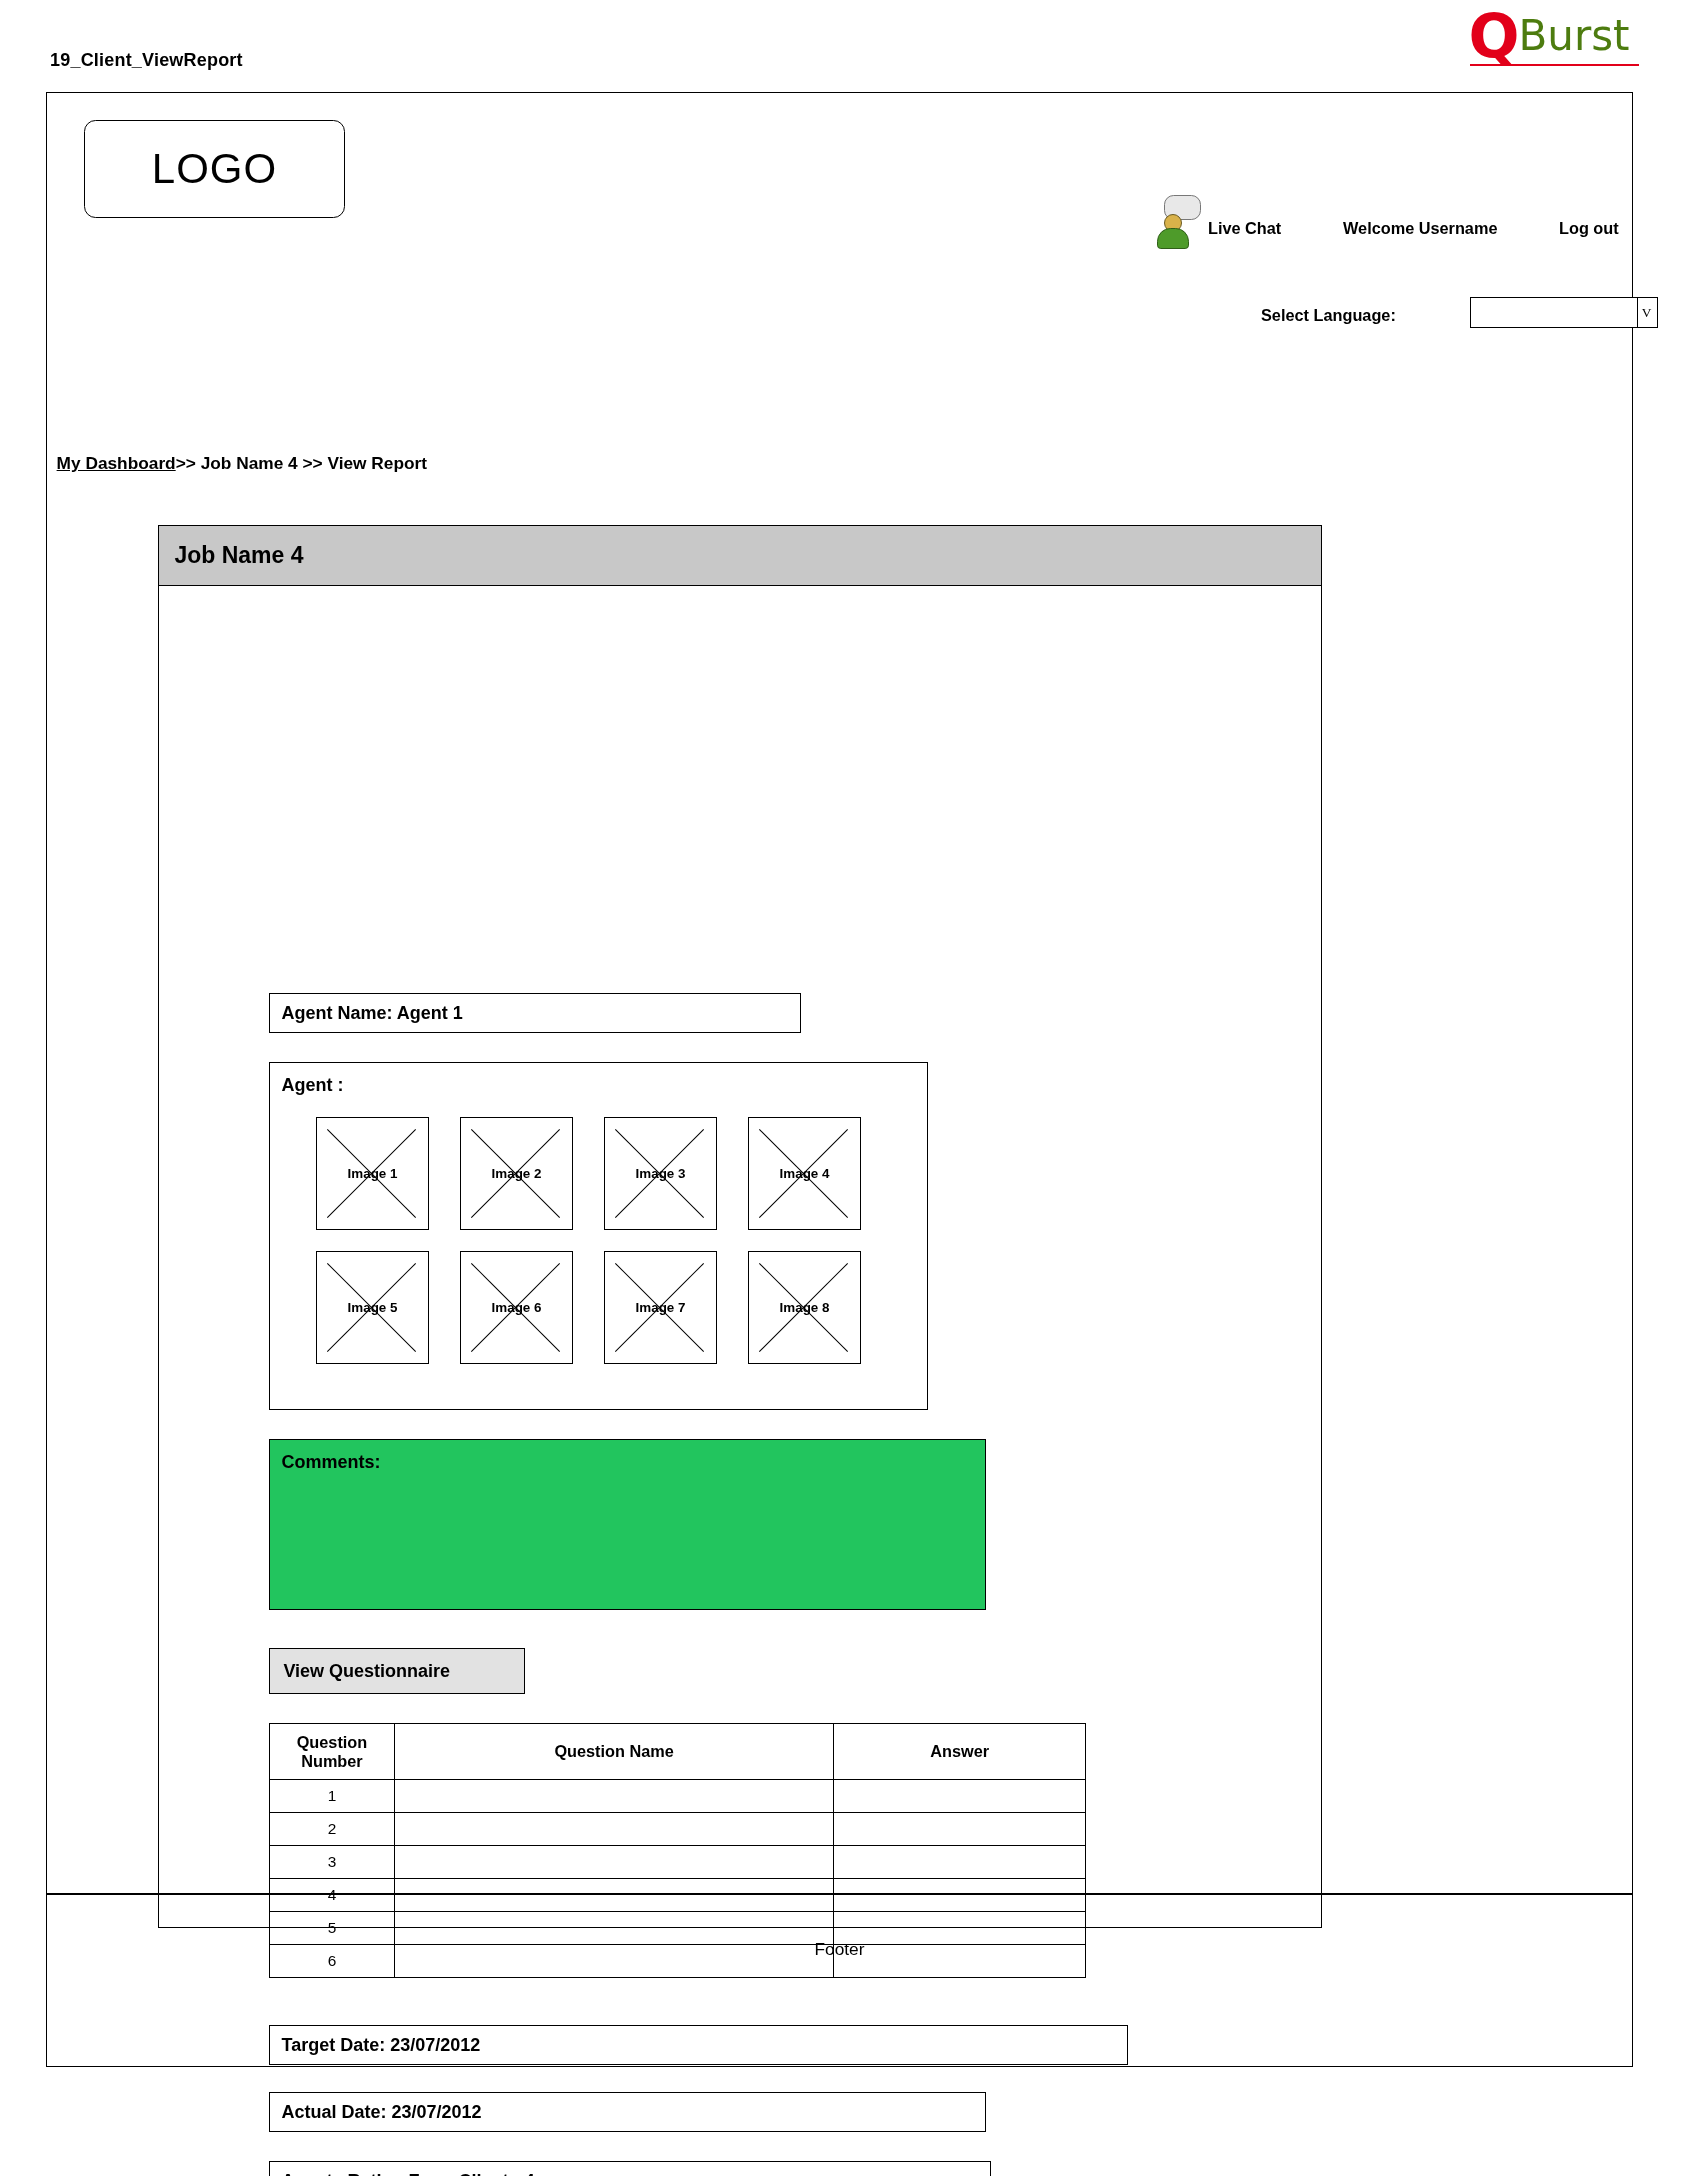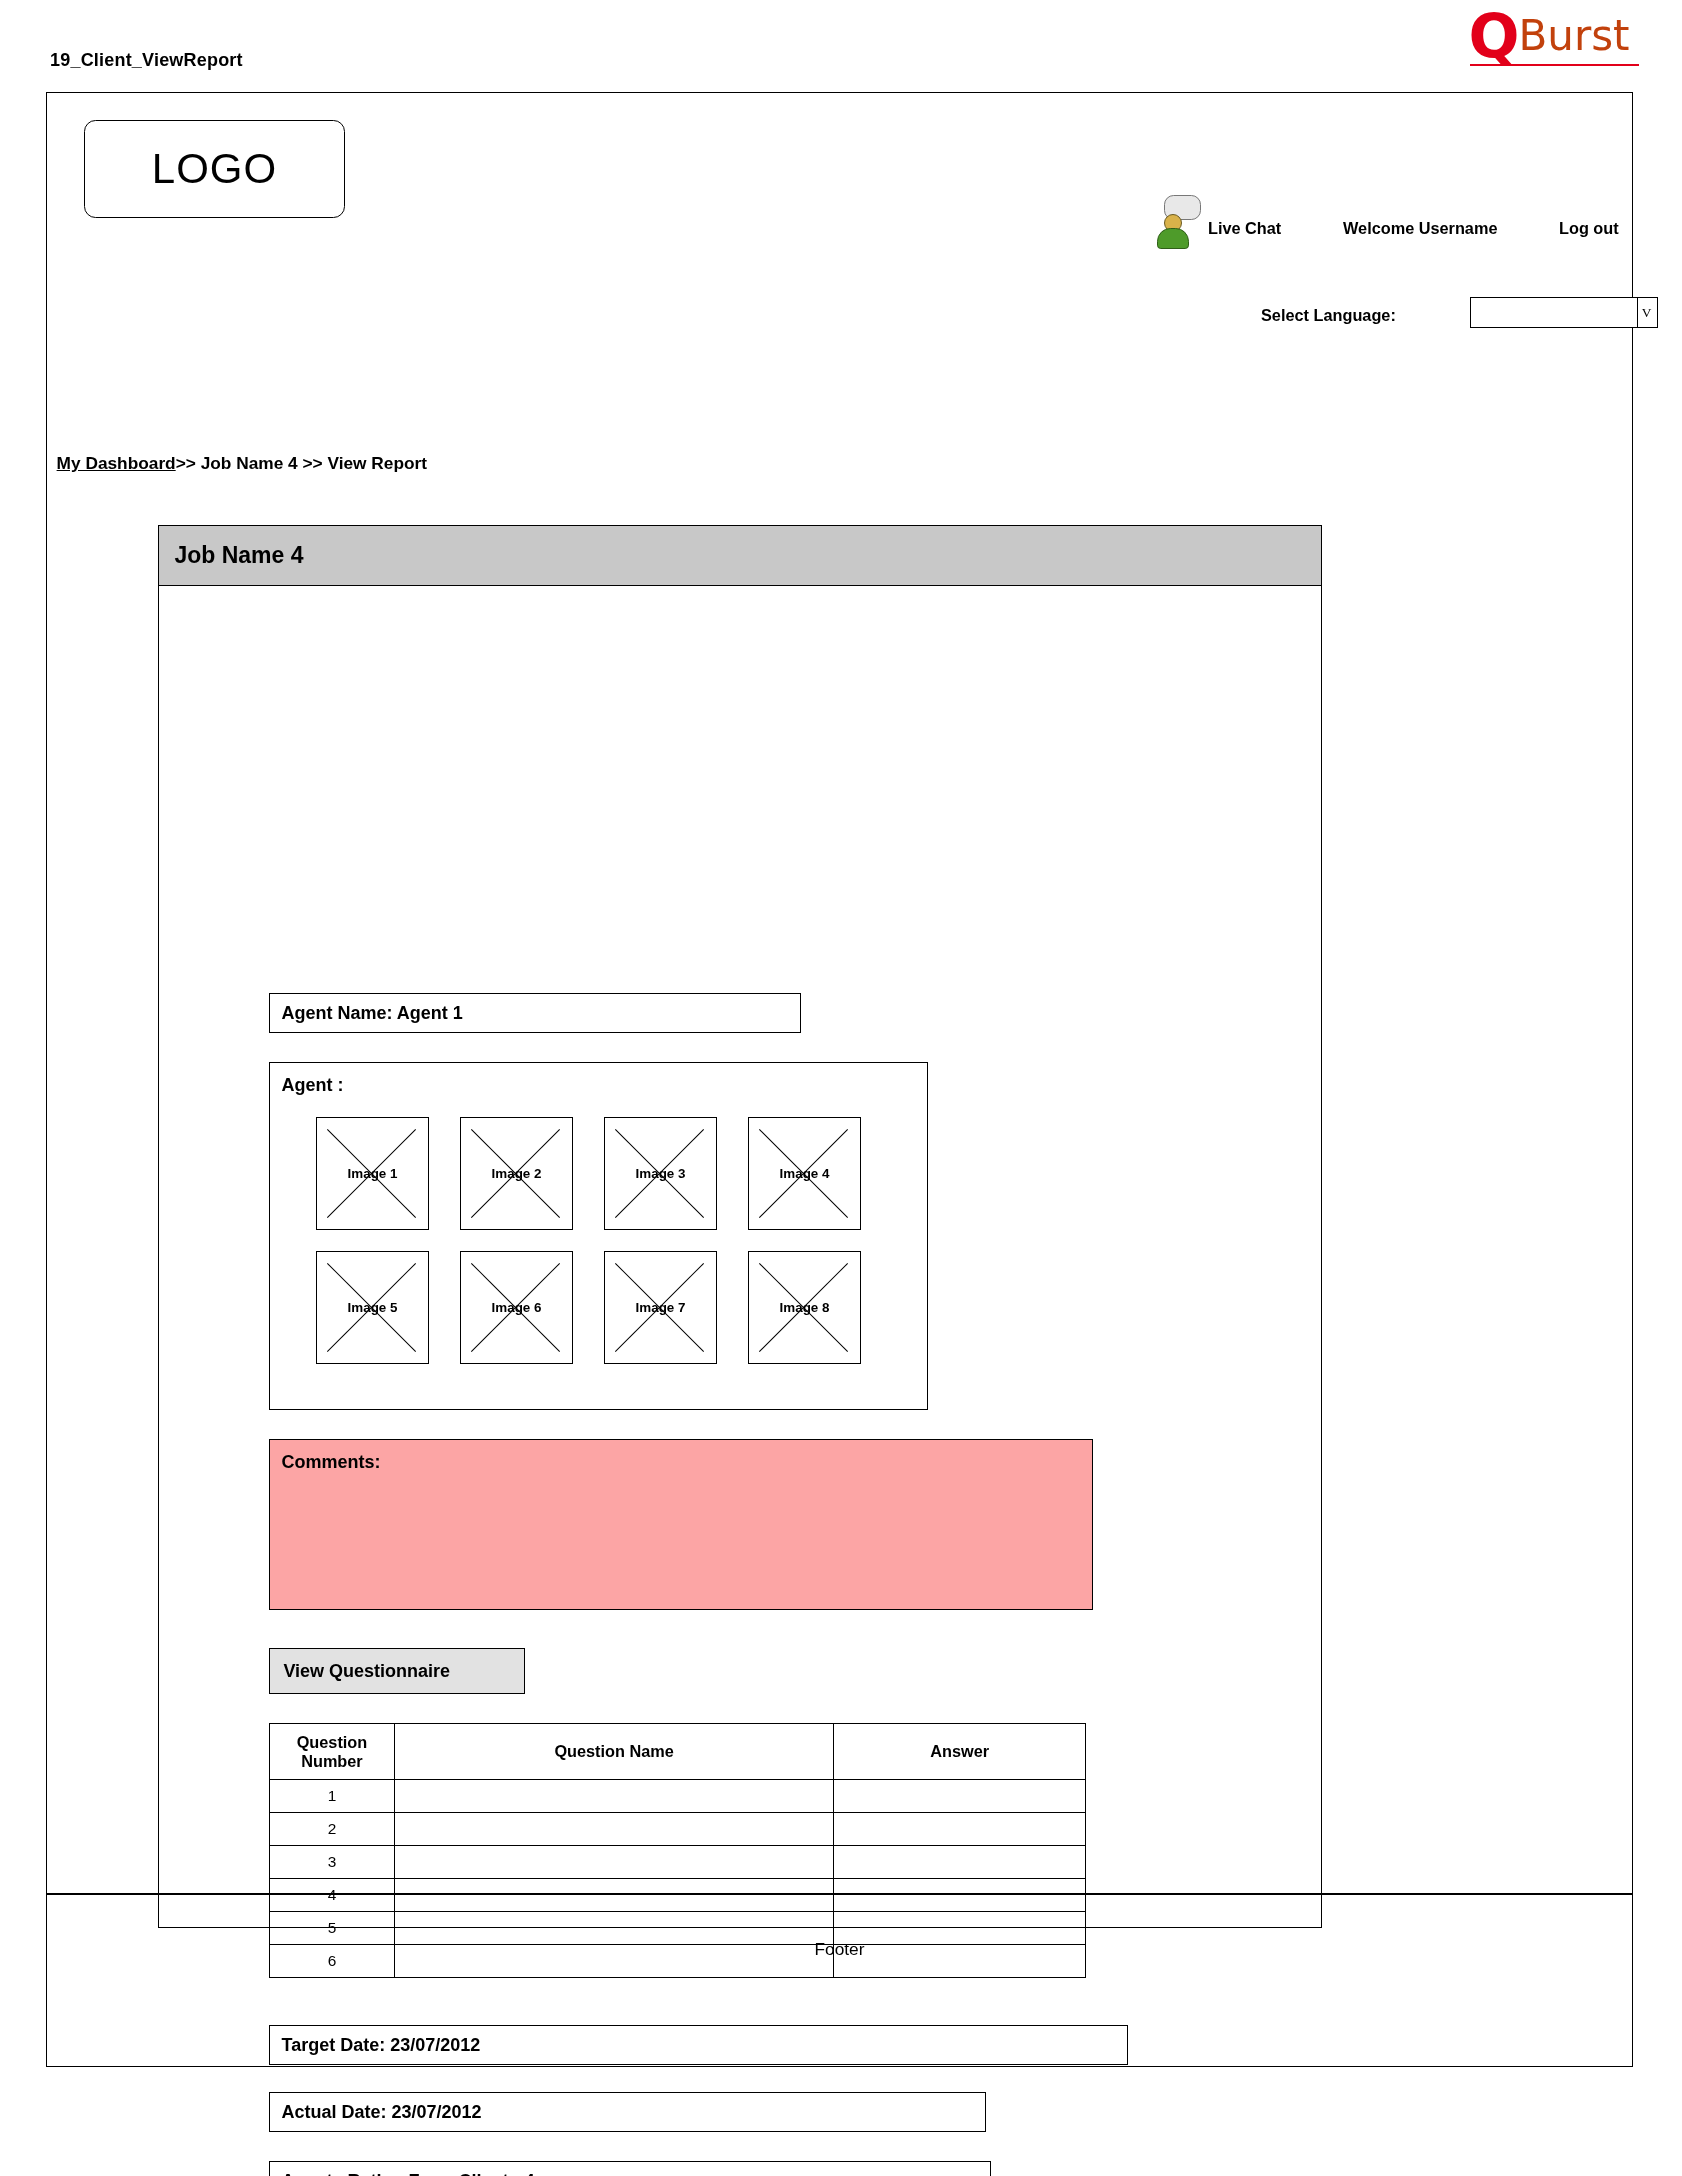--- a/index.html
+++ b/index.html
@@ -45,21 +45,21 @@
     font-weight: bold;
     color: #e2001a;
     font-family: "DejaVu Sans", sans-serif;
     line-height: 1;
   }
   .brand-burst {
     position: absolute;
     left: 50px;
     top: 5.8px;
     font-size: 42px;
-    color: #c2410c;
+    color: #4d7c0f;
     font-family: "DejaVu Sans", sans-serif;
     line-height: 1;
   }
   .brand-underline {
     position: absolute;
     left: 1.9px;
     top: 54px;
     width: 169px;
     height: 2.9px;
     background: #e2001a;
@@ -303,25 +303,25 @@
     width: 100%;
     text-align: center;
     font-size: 13.4px;
     font-weight: bold;
   }
 
   .comments-box {
     position: absolute;
     left: 110px;
     top: 913px;
-    width: 824px;
+    width: 717px;
     height: 171px;
     border: 1.9px solid #000;
     box-sizing: border-box;
-    background: #fca5a5;
+    background: #22c55e;
     padding-left: 19px;
   }
   .comments-label {
     position: absolute;
     left: 11.5px;
     top: 11.5px;
     font-size: 18px;
     font-weight: bold;
   }
 

